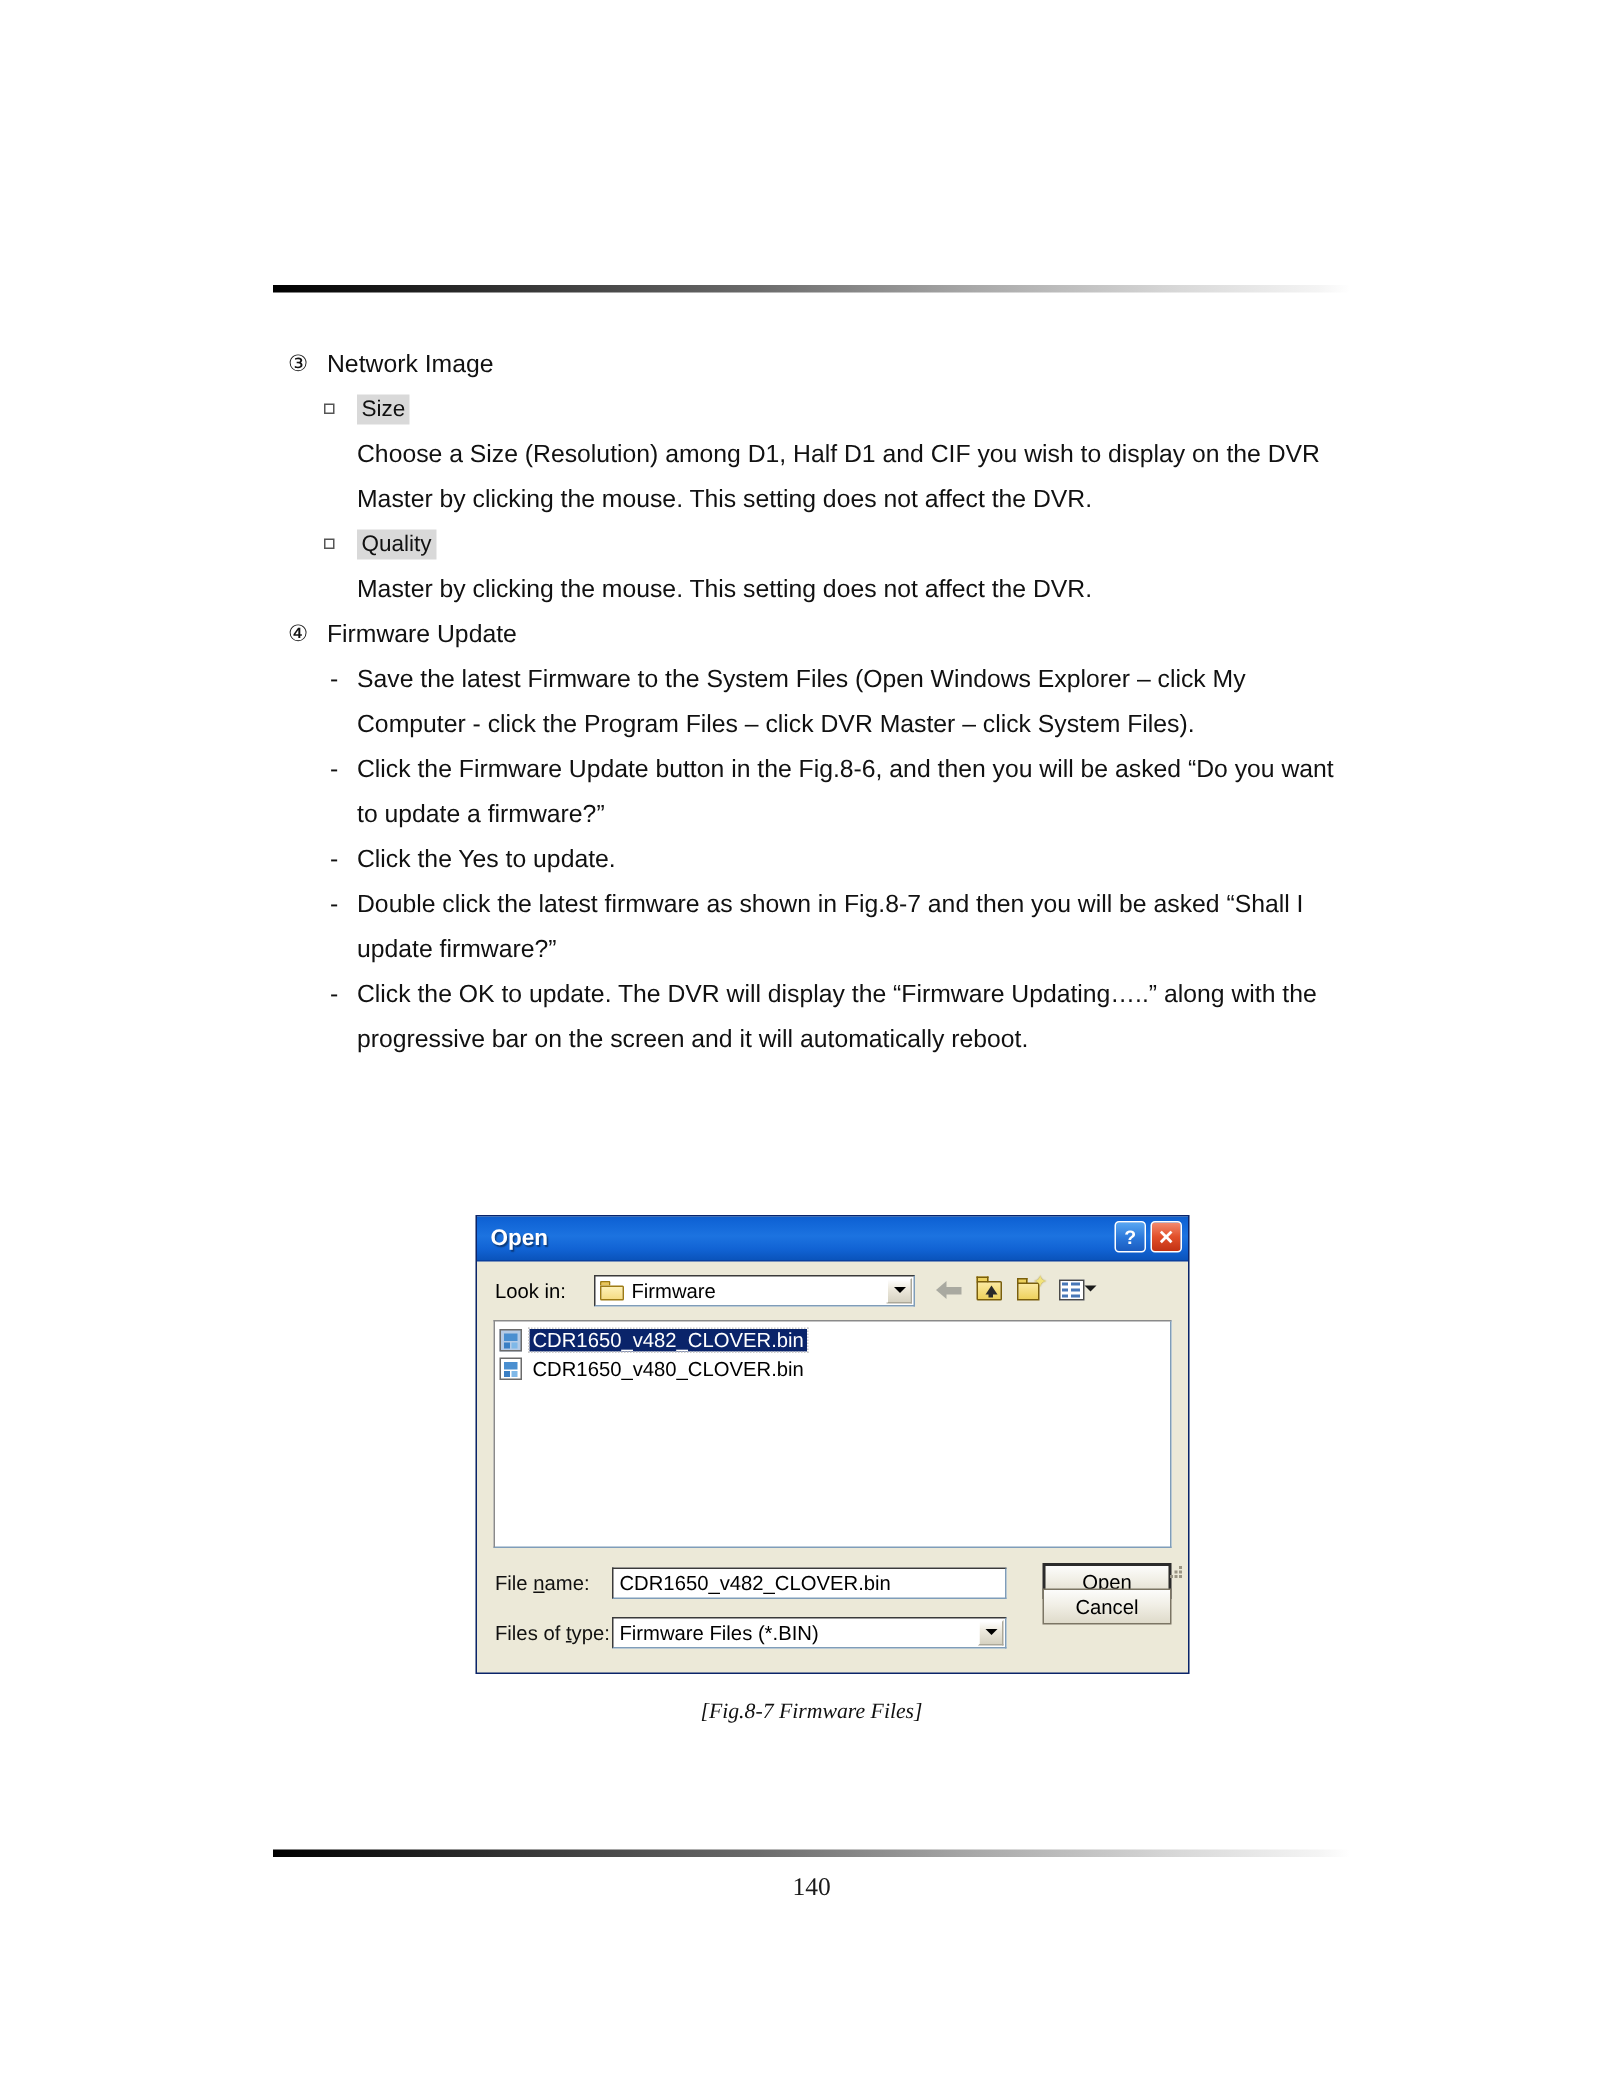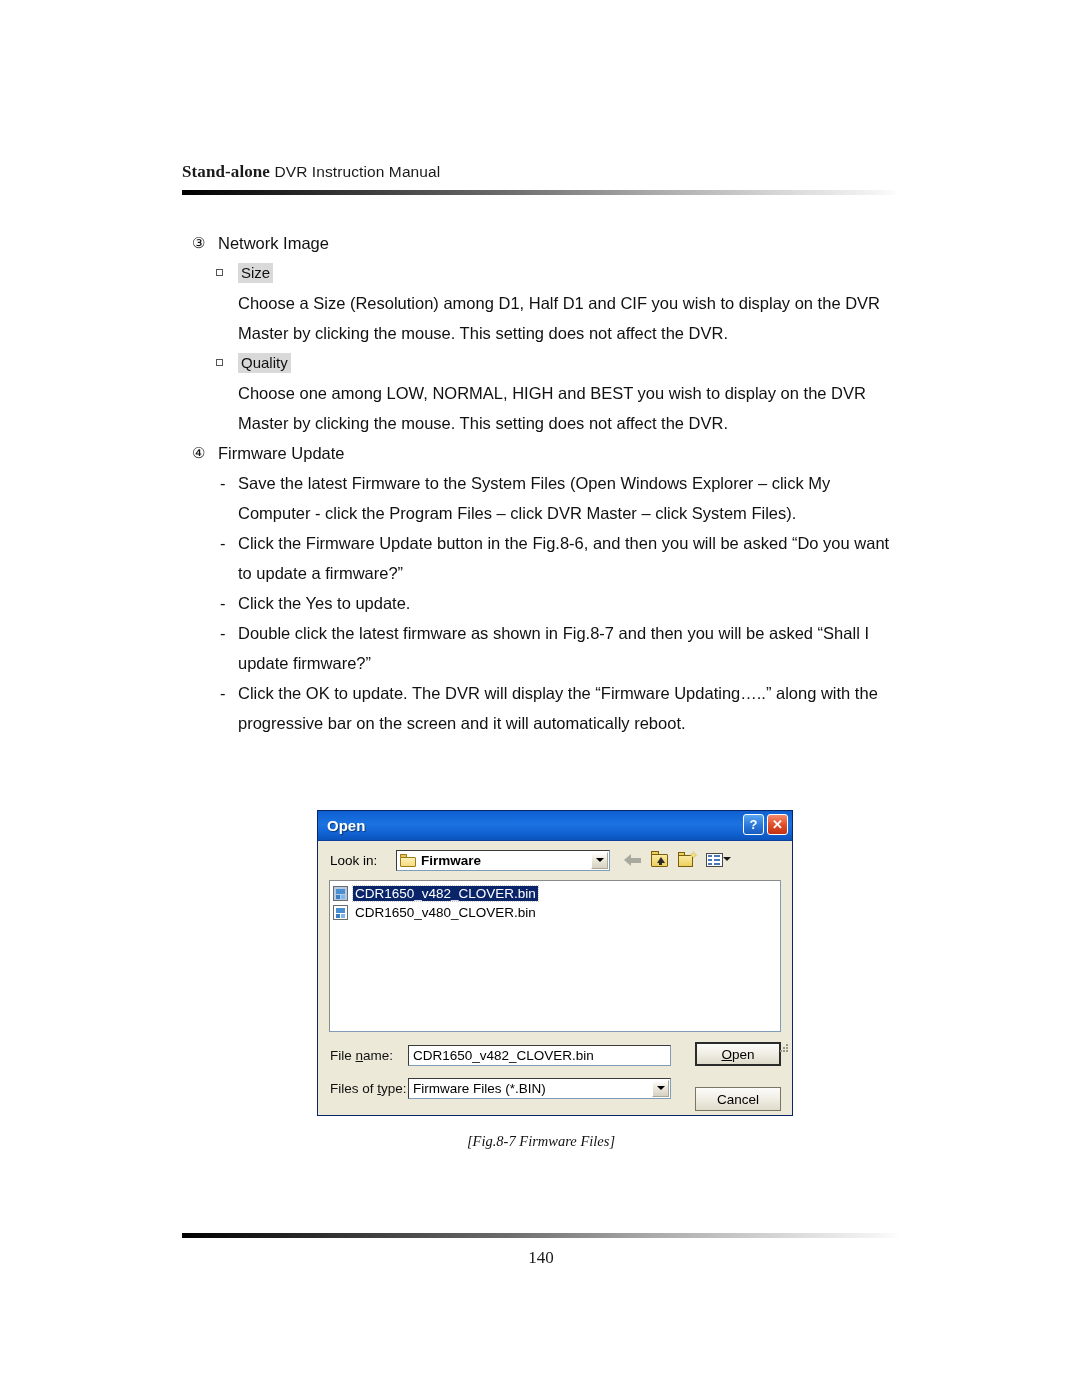--- a/index.html
+++ b/index.html
@@ -222,21 +222,20 @@
     width: 16px; height: 10px;
     background: linear-gradient(to bottom, #fdf0b6 0%, #f5dc84 100%);
     border: 1px solid #9d7b14;
     box-sizing: border-box;
     border-radius: 0 1px 1px 1px;
   }
   .combo-val {
     font-size: 13.5px;
     color: #000;
     white-space: nowrap;
-    font-weight: bold;
   }
   .combo-arrow {
     position: absolute;
     right: 1px; top: 1px;
     width: 17px; height: 17px;
     background: linear-gradient(to bottom, #ffffff 0%, #eeeade 40%, #d6d2c2 100%);
     border: 1px solid #aca899;
     border-top-color: #ffffff;
     border-left-color: #ffffff;
     box-sizing: border-box;
@@ -461,21 +460,21 @@
     font-size: 13.5px;
     color: #000;
   }
   .btn.open {
     right: 11px;
     top: 201px;
     border: 2px solid #2b2b2b;
   }
   .btn.cancel {
     right: 11px;
-    top: 246px;
+    top: 218px;
   }
   .grip {
     position: absolute;
     right: 2px; bottom: 1px;
     width: 12px; height: 12px;
   }
   .grip i {
     position: absolute;
     width: 2px; height: 2px;
     background: #9a9584;
@@ -512,44 +511,40 @@
     font-family: "Liberation Serif", serif;
     font-size: 17px;
     color: #1a1a1a;
   }
 </style>
 </head>
 <body>
 
 <div class="page">
 
-  <div class="header">
-    <div class="header-title"><span class="serif-bold">Stand-alone</span><span class="sans"> DVR Instruction Manual</span></div>
-  </div>
   <div class="rule-top"></div>
 
   <div class="content">
 
     <div class="lvl1">
       <span class="circnum">③</span>
       <span>Network Image</span>
     </div>
 
     <div class="lvl2">
       <span class="sqbullet"></span>
       <span class="hl">Size</span>
     </div>
     <div class="para">Choose a Size (Resolution) among D1, Half D1 and CIF you wish to display on the DVR</div>
     <div class="para">Master by clicking the mouse. This setting does not affect the DVR.</div>
 
     <div class="lvl2">
       <span class="sqbullet"></span>
       <span class="hl">Quality</span>
     </div>
-    <div class="para">Choose one among LOW, NORMAL, HIGH and BEST you wish to display on the DVR</div>
     <div class="para">Master by clicking the mouse. This setting does not affect the DVR.</div>
 
     <div class="lvl1">
       <span class="circnum">④</span>
       <span>Firmware Update</span>
     </div>
 
     <div class="dashitem">
       <span class="dash">-</span>
       <span class="l">Save the latest Firmware to the System Files (Open Windows Explorer – click My</span>

